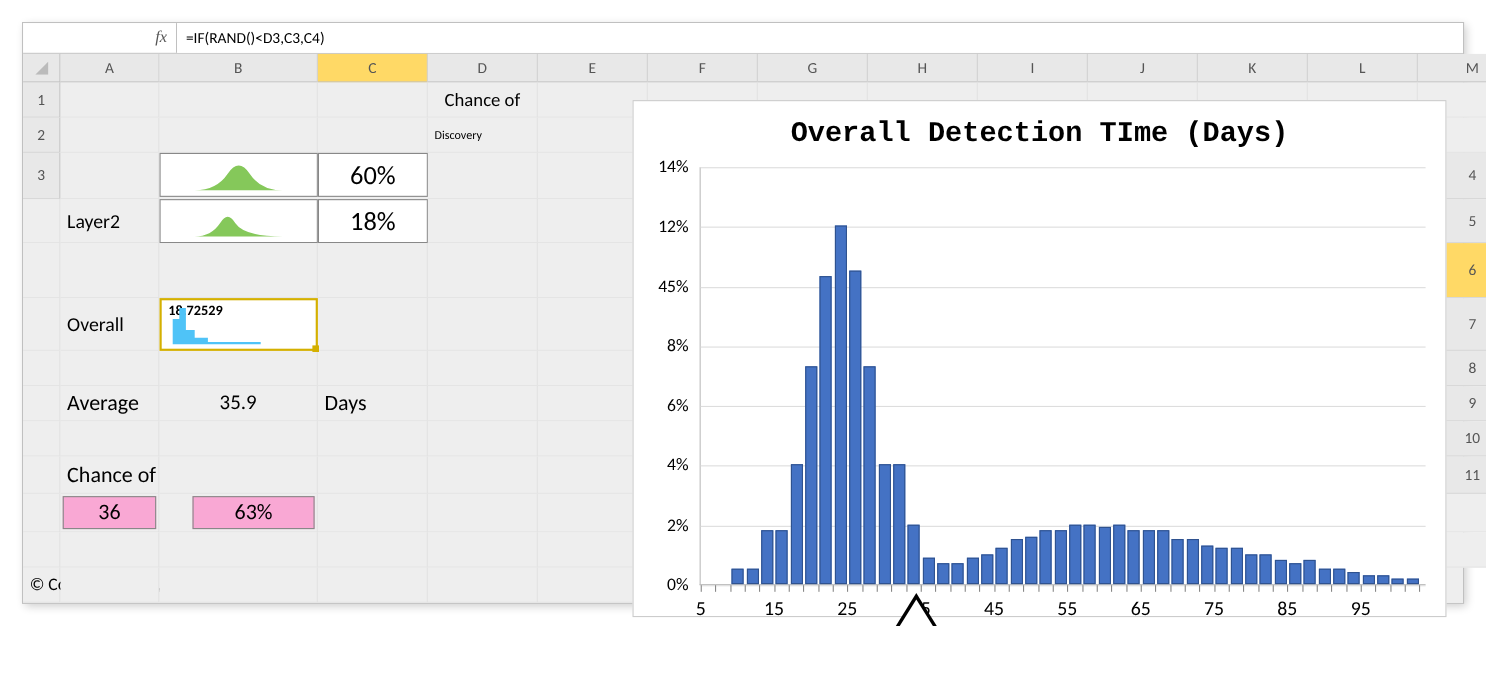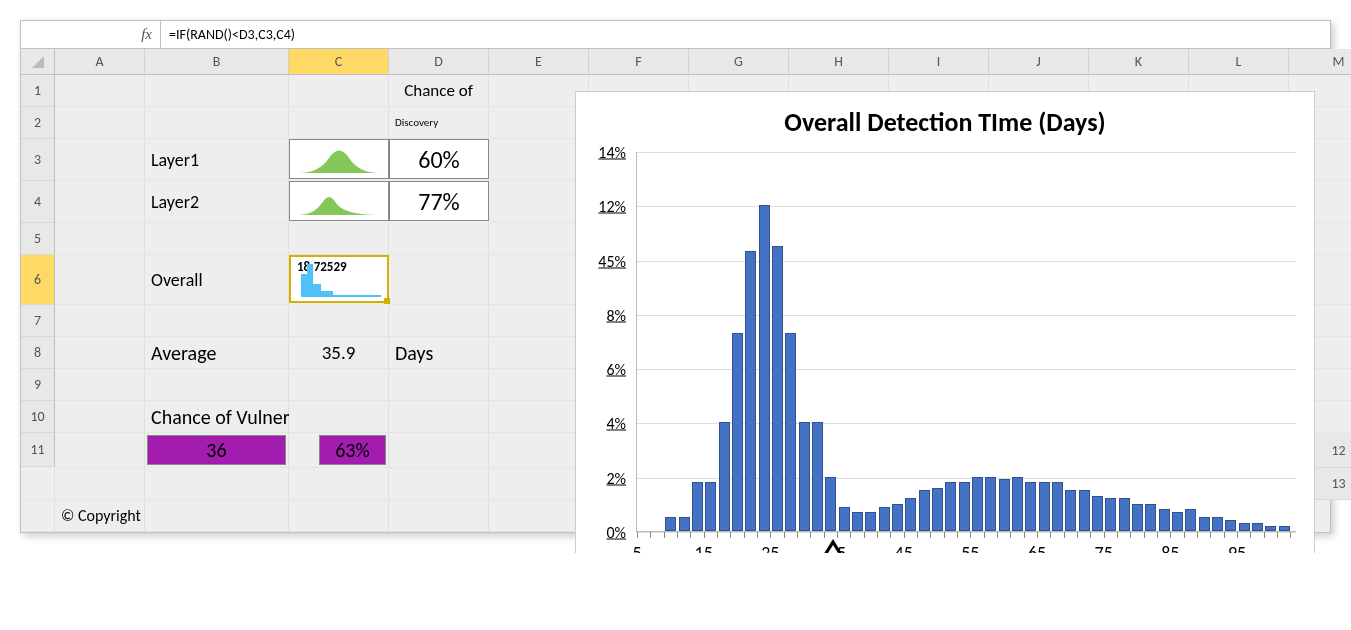--- a/index.html
+++ b/index.html
@@ -138,30 +138,31 @@
     width: 740px;
     height: 470px;
     background: #fff;
     border: 1px solid #ccc;
   }
   .chart-title {
     text-align:center;
     font-size: 26px;
     font-weight: bold;
     padding: 14px 0 6px 0;
+    font-family: Liberation Mono, monospace;
   }
   .plot-area {
     position:absolute;
     left: 60px; top: 60px;
     width: 660px; height: 380px;
     border-left: 1px solid #bbb;
     border-bottom: 1px solid #bbb;
   }
   .gridline { position:absolute; left:0; width:100%; border-top:1px solid #ddd; }
-  .ylab { position:absolute; right: 670px; font-size:16px; transform: translateY(-50%); text-decoration: underline; }
+  .ylab { position:absolute; right: 670px; font-size:16px; transform: translateY(-50%); }
   .xlab { position:absolute; top: 390px; font-size:18px; transform: translateX(-50%); }
   .xtick { position:absolute; top:380px; width:1px; height:6px; background:#888;}
   .bar { position:absolute; bottom:0; background:#4472c4; border:1px solid #2f528f; width:11px;}
   .triangle {
     position:absolute;
     width:0;height:0;
     border-left: 26px solid transparent;
     border-right: 26px solid transparent;
     border-bottom: 42px solid #000;
   }
@@ -169,21 +170,21 @@
     content:"";
     position:absolute;
     left:-20px; top:6px;
     width:0;height:0;
     border-left: 20px solid transparent;
     border-right: 20px solid transparent;
     border-bottom: 32px solid #fff;
   }
   .box-input {
     border:1px solid #888;
-    background:#a21caf;
+    background:#f9a8d4;
     text-align:center;
     font-size:20px;
     height:30px;
     display:inline-flex;align-items:center;justify-content:center;
   }
 </style>
 </head>
 <body>
 
 <div class="window">
@@ -244,23 +245,20 @@
     <div class="cell"></div>
     <div class="cell"></div>
     <div class="cell"></div>
     <div class="cell"></div>
     <div class="cell"></div>
     <div class="cell"></div>
     <div class="cell"></div>
 
     <div class="row-h" style="height:42px;">3</div>
     <div class="cell"></div>
-    <div class="cell" style="font-size:18px;">
-        <span>Layer1</span>
-      </div>
     <div class="dist-cell">
       <svg width="90" height="32">
           <path d="M5,30 Q25,30 35,15 Q45,0 55,15 Q65,30 85,30 Z" fill="#85c85a"></path>
         </svg>
     </div>
     <div class="cell pct-cell">
         <span>60%</span>
       </div>
     <div class="cell"></div>
     <div class="cell"></div>
@@ -276,21 +274,21 @@
     <div class="cell"></div>
     <div class="cell" style="font-size:18px;">
         <span>Layer2</span>
       </div>
     <div class="dist-cell">
       <svg width="90" height="32">
           <path d="M5,30 Q20,30 28,18 Q35,6 42,18 Q50,30 85,30 Z" fill="#85c85a"></path>
         </svg>
     </div>
     <div class="cell pct-cell">
-        <span>77%</span>
+        <span>18%</span>
       </div>
     <div class="cell"></div>
     <div class="cell"></div>
     <div class="cell"></div>
     <div class="cell"></div>
     <div class="cell"></div>
     <div class="cell"></div>
     <div class="cell"></div>
     <div class="cell"></div>
     <div class="cell"></div>

